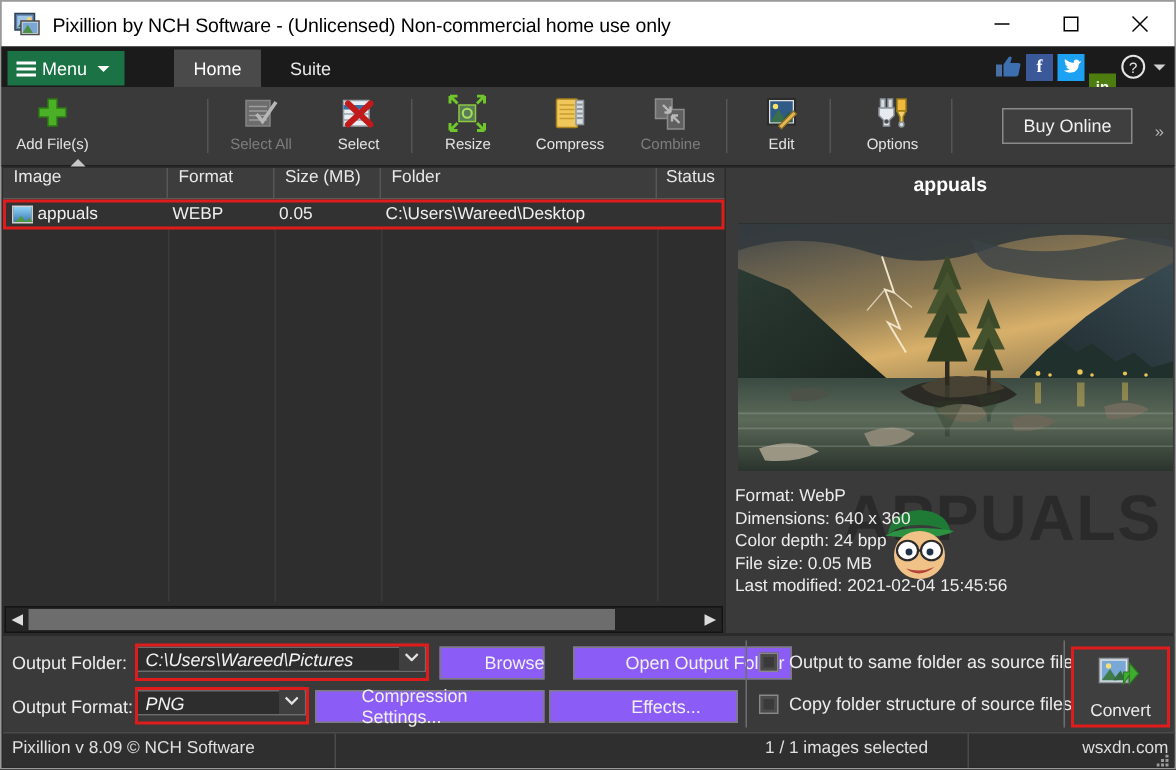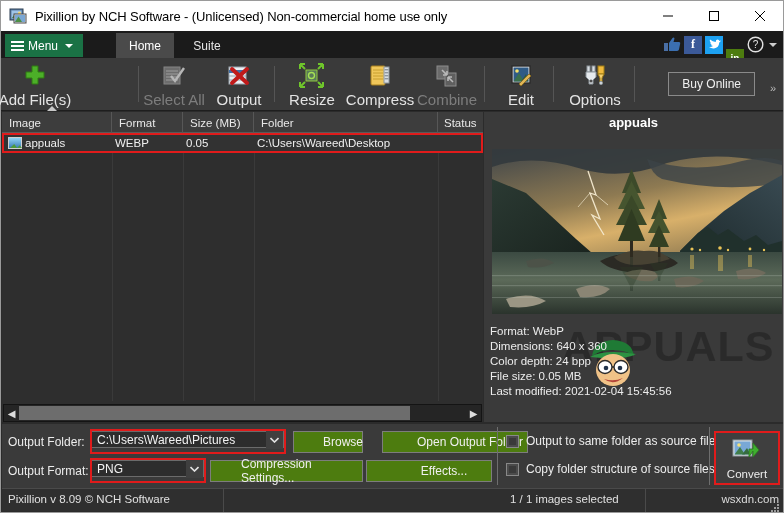--- a/index.html
+++ b/index.html
@@ -88,21 +88,21 @@
   .toolbar {
     position: absolute; left: 0; top: 57px; width: 782px; height: 53px;
     background: #3a3a3a;
     border-bottom: 1px solid #1e1e1e;
   }
   .tbtn {
     position: absolute; top: 2px; height: 49px;
     display: flex; flex-direction: column; align-items: center;
     justify-content: flex-start; padding-top: 3px;
   }
-  .tbtn .lbl { font-size: 15px; color: #e3e3e3; margin-top: 2px; white-space: nowrap; }
+  .tbtn .lbl { font-size: 10px; color: #e3e3e3; margin-top: 2px; white-space: nowrap; }
   .tbtn.dis .lbl { color: #7d7d7d; }
   .tbtn .ic { width: 28px; height: 26px; position: relative; }
   .tbsep {
     position: absolute; top: 8px; width: 1px; height: 36px; background: #555;
   }
   .buyonline {
     position: absolute; right: 28px; top: 14px;
     padding: 4px 13px; background: #3f3f3f; border: 1px solid #8a8a8a;
     color: #f0f0f0; font-size: 12px;
   }
@@ -114,21 +114,21 @@
   .listwrap {
     position: absolute; left: 1px; top: 111px; width: 481px; height: 310px;
     background: #2e2e2e;
   }
   .lhead {
     position: relative; height: 21px; background: #3d3d3d;
     border-bottom: 1px solid #5a5a5a; display: flex;
   }
   .lhead .hc {
     font-size: 11.5px; color: #e8e8e8; padding-left: 7px;
-    display: flex; align-items: center;
+    display: flex; align-items: flex-start;
     border-right: 1px solid #575757; height: 21px;
     position: relative;
   }
   .sortmark {
     position: absolute; left: 45px; top: -6px; width: 0; height: 0;
     border-left: 5px solid transparent; border-right: 5px solid transparent;
     border-bottom: 5px solid #c8c8c8;
   }
   .lbody { position: relative; height: 268px; }
   .colline { position: absolute; top: 0; width: 1px; height: 268px; background: #3a3a3a; }
@@ -185,29 +185,29 @@
   .mascot { position: absolute; left: 100px; top: 222px; width: 58px; height: 58px; }
 
   
   .bottom {
     position: absolute; left: 1px; top: 423px; width: 781px; height: 65px;
     background: #3a3a3a;
   }
   .blabel { position: absolute; font-size: 12px; color: #ececec; }
   .combo {
     position: absolute; background: #2d2d2d; border: 1px solid #6b6b6b;
-    height: 17px; display: flex; align-items: center;
+    height: 17px; display: flex; align-items: flex-end; font-style: italic;
   }
   .combo .cv { font-size: 12px; color: #f2f2f2; padding-left: 5px; flex: 1;
                white-space: nowrap; overflow: hidden; }
   .combo .cb { width: 17px; height: 19px; background: #3f3f3f;
                display: flex; align-items: center; justify-content: center; }
   .redring { position: absolute; border: 2px solid #e01b1b; }
   .btn {
-    position: absolute; height: 22px; background: #4d7c0f; border: 1px solid #7d7d7d;
+    position: absolute; height: 22px; background: #8b5cf6; border: 1px solid #7d7d7d;
     color: #f0f0f0; font-size: 12px; display: flex; align-items: center;
     justify-content: center;
     padding-left: 30px;
   }
   .chk { position: absolute; display: flex; align-items: center; gap: 7px; }
   .chk .box { width: 13px; height: 13px; background: #3a3a3a; border: 1px solid #888;
               box-shadow: inset 0 0 0 2px #4b4b4b; }
   .chk .txt { font-size: 12px; color: #ececec; white-space: nowrap; }
   .vsep { position: absolute; width: 1px; background: #6e6e6e; }
   .convert {
@@ -340,21 +340,21 @@
       <span class="ic">
         <svg width="28" height="26" viewBox="0 0 28 26">
           <rect x="4" y="4" width="17" height="17" fill="#e9eef3" stroke="#9aa4ad"></rect>
           <rect x="4" y="7" width="17" height="3" fill="#3f6fa8"></rect>
           <line x1="4" y1="13" x2="21" y2="13" stroke="#9aa4ad"></line>
           <line x1="4" y1="17" x2="21" y2="17" stroke="#9aa4ad"></line>
           <path d="M7 6 L22 20" stroke="#c01a1a" stroke-width="4" stroke-linecap="round"></path>
           <path d="M22 6 L7 20" stroke="#c01a1a" stroke-width="4" stroke-linecap="round"></path>
         </svg>
       </span>
-      <span class="lbl">Output</span>
+      <span class="lbl">Select</span>
     </div>
 
     <div class="tbsep" style="left:273px"></div>
 
     <div class="tbtn" style="left:282px;width:58px">
       <span class="ic">
         <svg width="28" height="26" viewBox="0 0 28 26">
           <rect x="8" y="7" width="11" height="11" fill="#5a7a58" stroke="#8ec83f"></rect>
           <circle cx="13.5" cy="12.5" r="3" fill="none" stroke="#a6e055" stroke-width="1.4"></circle>
           <path d="M7 6 L2 1 M2 1 h5 M2 1 v5" stroke="#6fc52b" stroke-width="2" fill="none"></path>

